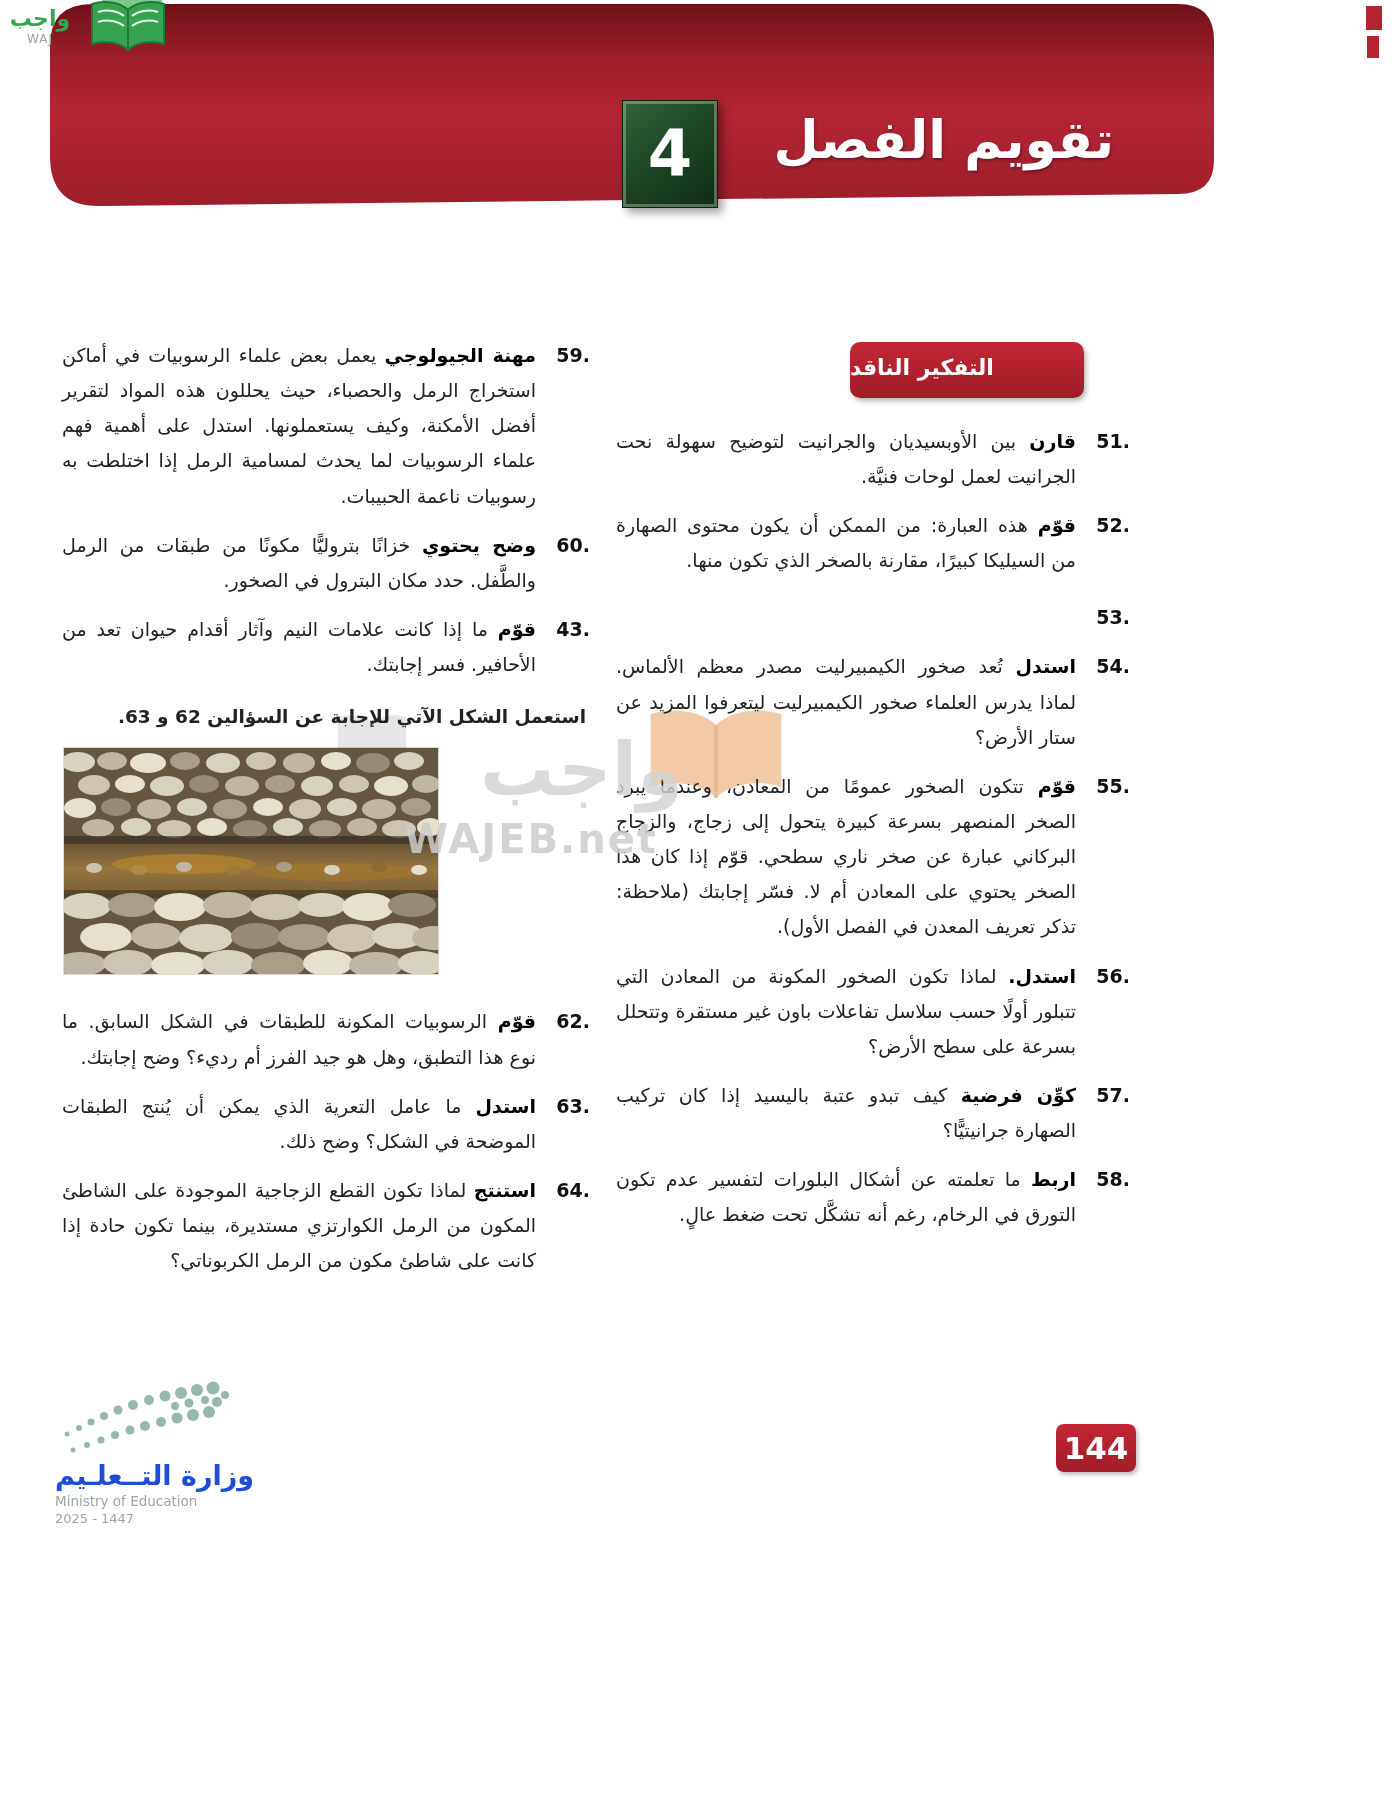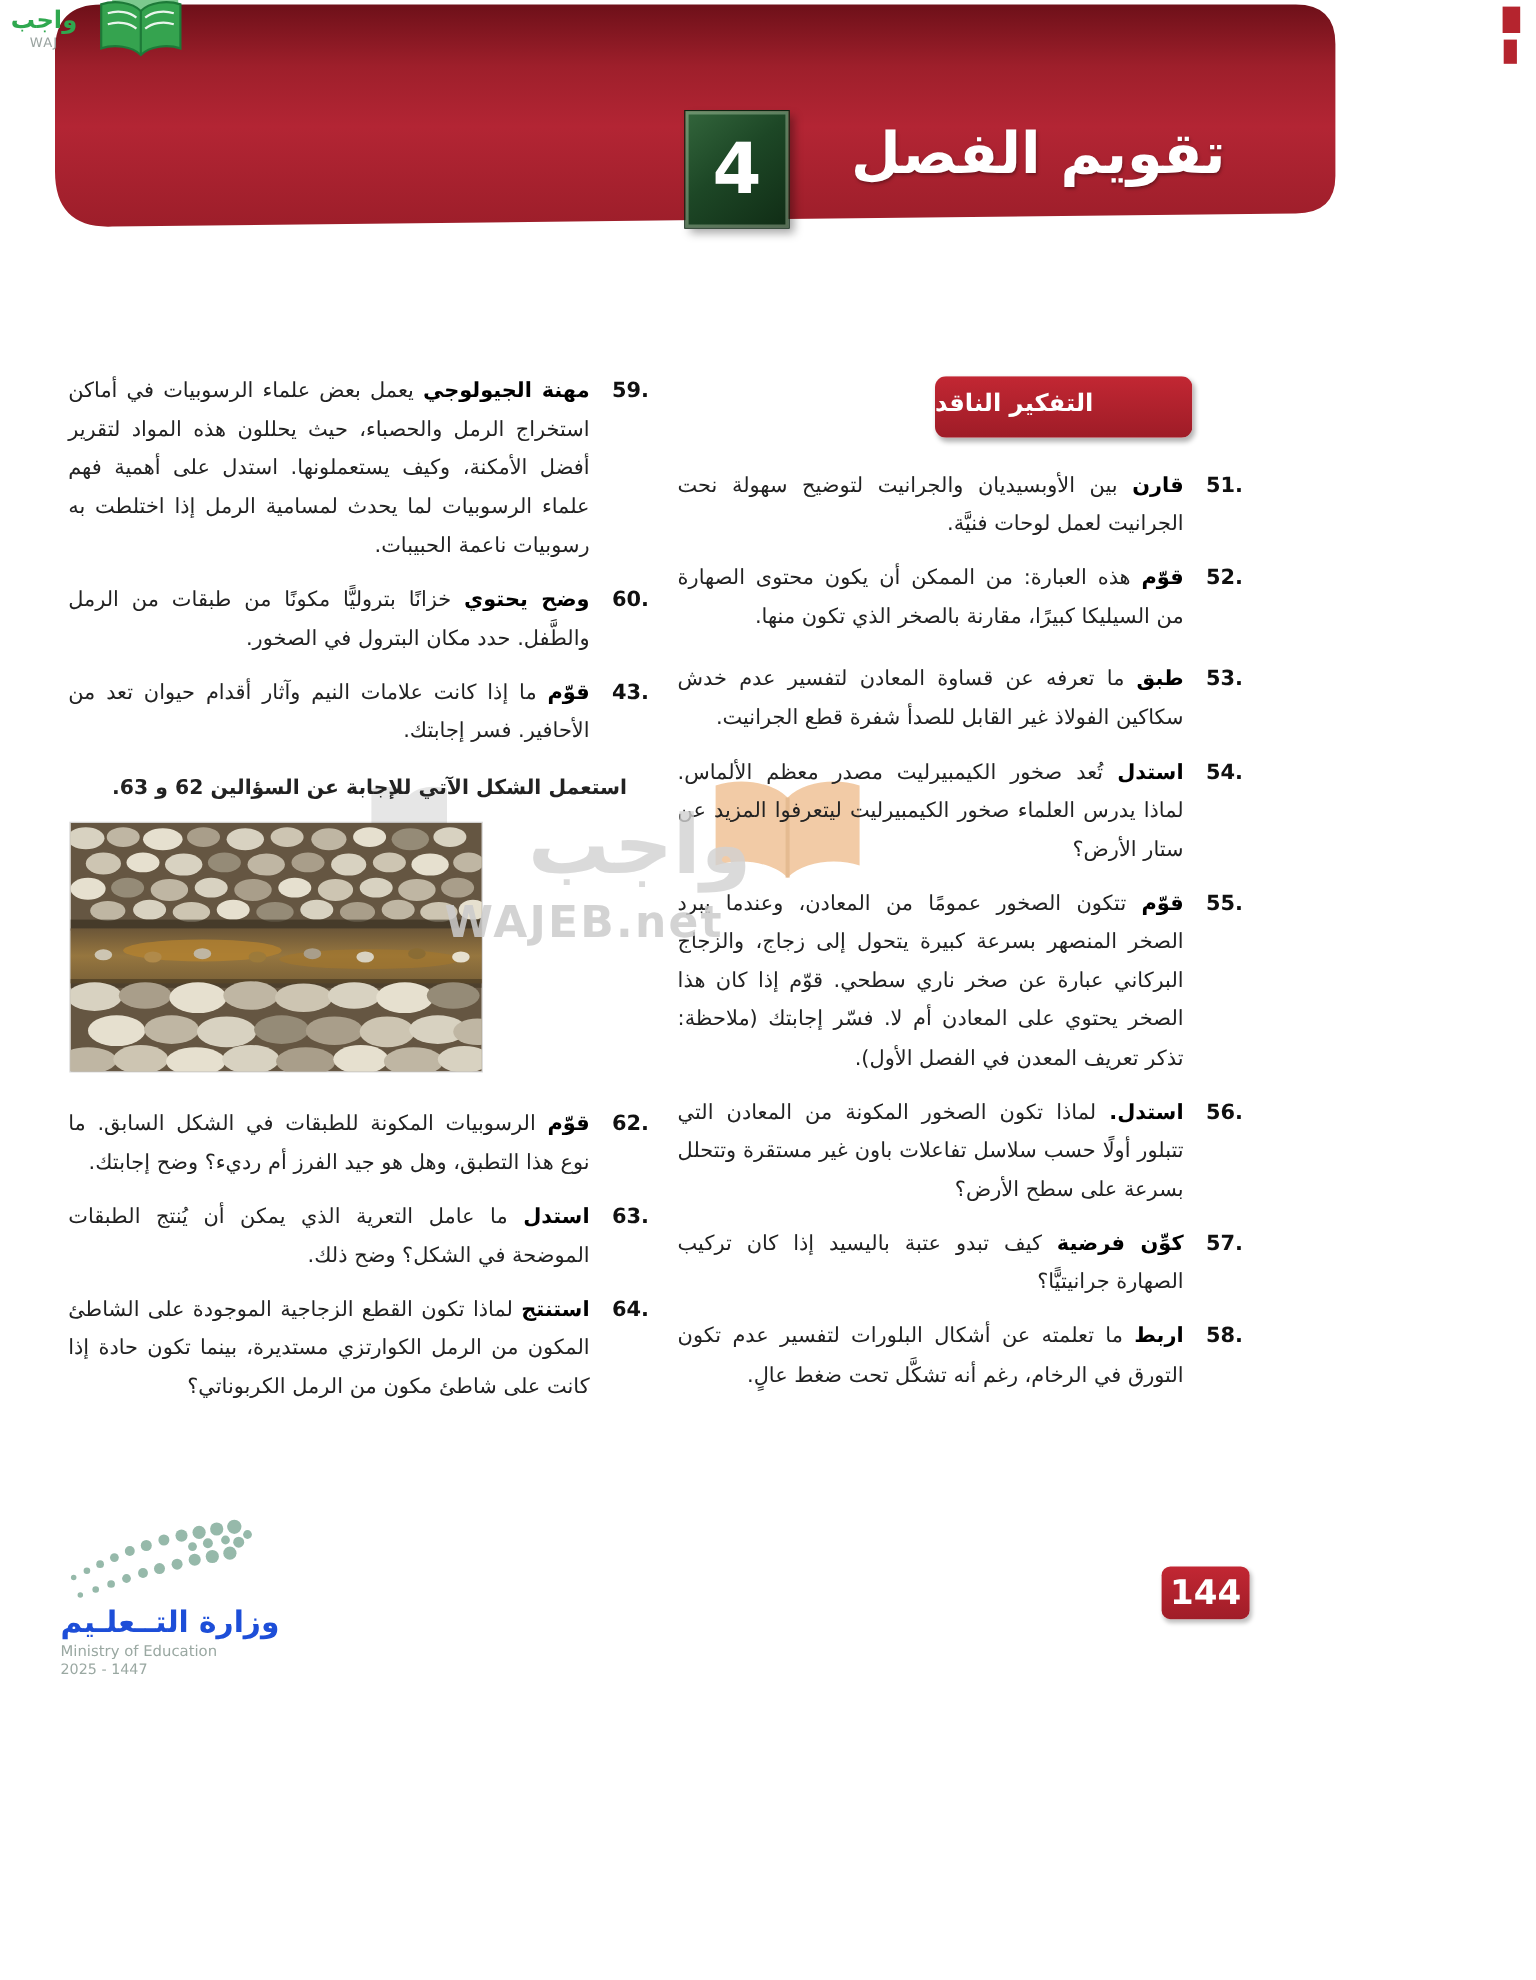--- a/index.html
+++ b/index.html
@@ -35,21 +35,21 @@
   .badge{width:234px;margin:4px 46px 26px 0;background:linear-gradient(#c5293500,#00000000),linear-gradient(#c22733,#9e1c27);
          color:#fff;font-weight:bold;font-size:22px;text-align:left;padding:6px 0 9px;
          border-radius:10px;box-shadow:2px 3px 5px rgba(0,0,0,.3);}
 
   .q{display:flex;margin-bottom:14px;}
   .qnum{flex:0 0 46px;font-weight:bold;color:#111;direction:ltr;text-align:right;padding-left:8px;}
   .qtext{flex:1;margin:0;}
   .qtext b{font-weight:bold;color:#000;}
   .gap-lg{margin-top:22px;}
 
-  .fig-note{font-weight:bold;font-size:18.5px;margin:18px 20px 14px 0;}
+  .fig-note{font-weight:bold;font-size:18.5px;margin:18px 4px 14px 0;}
   .figure-wrap{width:374px;margin:0 152px 30px auto;box-shadow:0 0 0 1px rgba(0,0,0,.15);}
   .figure-wrap svg{display:block;}
 
   
   .wm-under{position:absolute;z-index:1;pointer-events:none;}
   .wm-over{position:absolute;z-index:4;pointer-events:none;}
   .wm-ar{position:absolute;left:150px;top:36px;font-size:74px;font-weight:bold;color:#d2d2d2;opacity:.8;}
   .wm-latin{position:absolute;left:74px;top:126px;font-size:40px;font-weight:bold;color:#cccccc;
             letter-spacing:2px;direction:ltr;opacity:.85;}
 
@@ -123,21 +123,20 @@
     <div class="q">
       <span class="qnum">51.</span>
       <p class="qtext"><b>قارن</b> <span>بين الأوبسيديان والجرانيت لتوضيح سهولة نحت الجرانيت لعمل لوحات فنيَّة.</span></p>
     </div>
     <div class="q">
       <span class="qnum">52.</span>
       <p class="qtext"><b>قوّم</b> <span>هذه العبارة: من الممكن أن يكون محتوى الصهارة من السيليكا كبيرًا، مقارنة بالصخر الذي تكون منها.</span></p>
     </div>
     <div class="q gap-lg">
       <span class="qnum">53.</span>
-      <p class="qtext"><b>طبق</b> <span>ما تعرفه عن قساوة المعادن لتفسير عدم خدش سكاكين الفولاذ غير القابل للصدأ شفرة قطع الجرانيت.</span></p>
     </div>
     <div class="q">
       <span class="qnum">54.</span>
       <p class="qtext"><b>استدل</b> <span>تُعد صخور الكيمبيرليت مصدر معظم الألماس. لماذا يدرس العلماء صخور الكيمبيرليت ليتعرفوا المزيد عن ستار الأرض؟</span></p>
     </div>
     <div class="q">
       <span class="qnum">55.</span>
       <p class="qtext"><b>قوّم</b> <span>تتكون الصخور عمومًا من المعادن، وعندما يبرد الصخر المنصهر بسرعة كبيرة يتحول إلى زجاج، والزجاج البركاني عبارة عن صخر ناري سطحي. قوّم إذا كان هذا الصخر يحتوي على المعادن أم لا. فسّر إجابتك (ملاحظة: تذكر تعريف المعدن في الفصل الأول).</span></p>
     </div>
     <div class="q">

